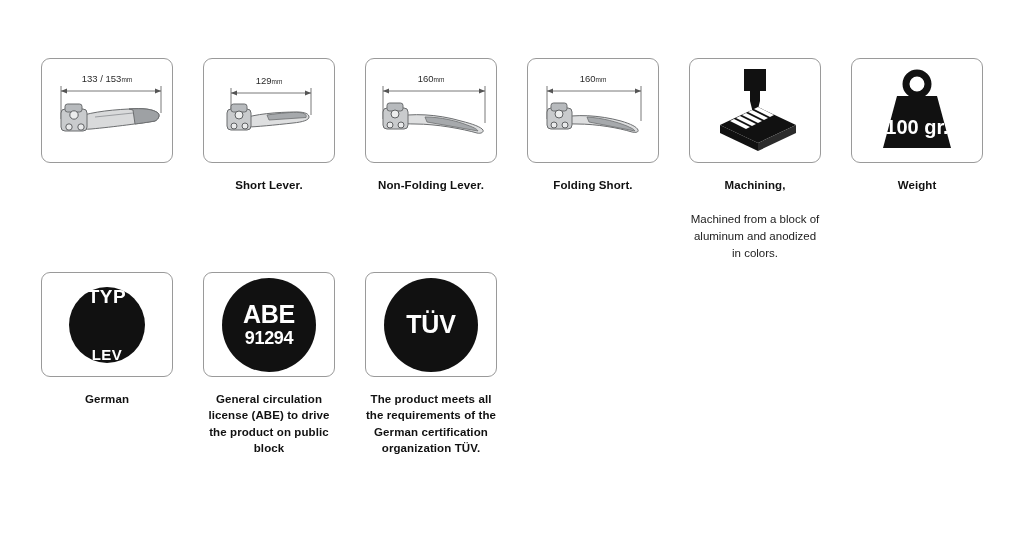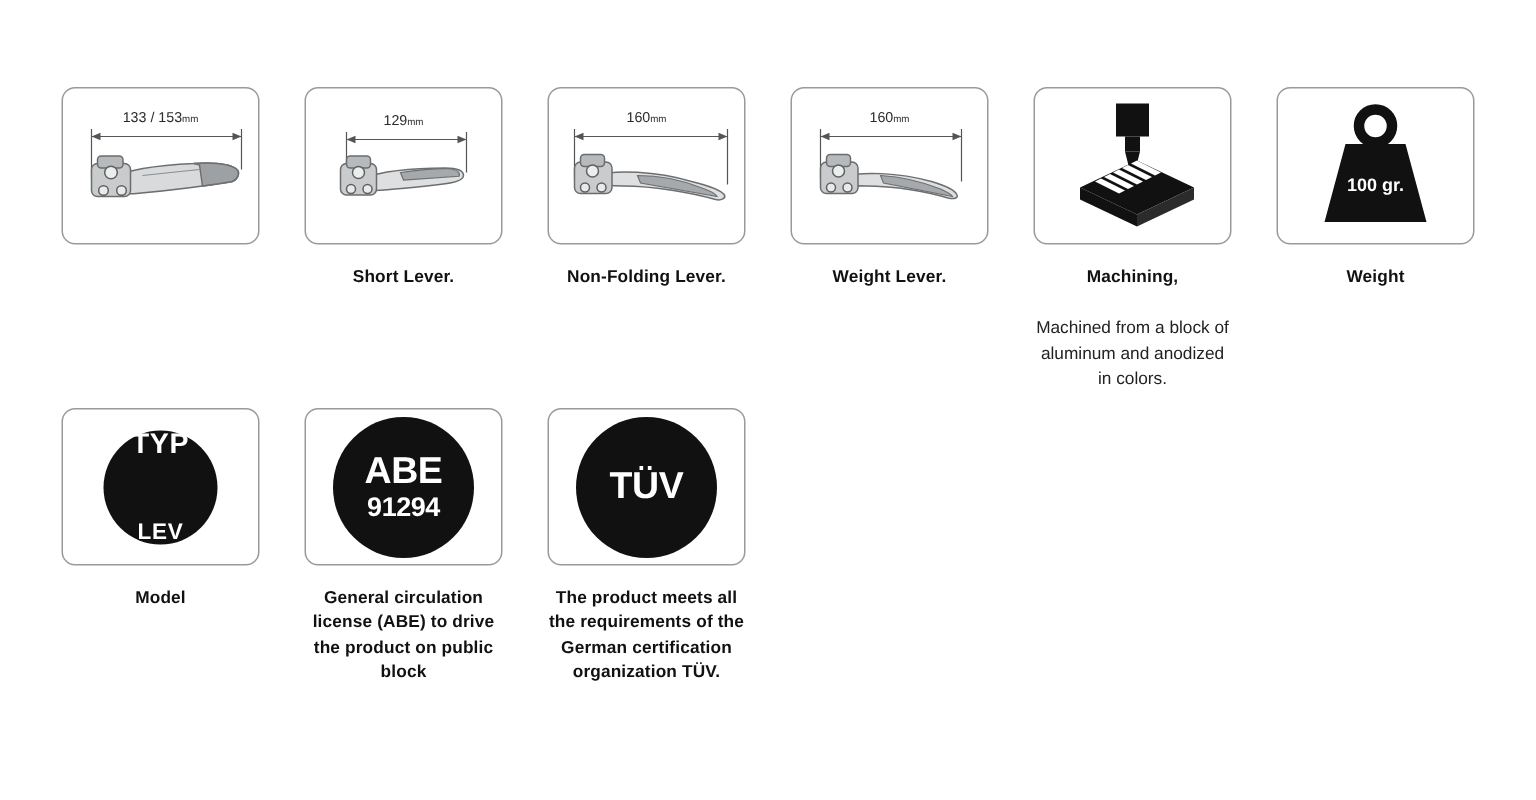--- a/index.html
+++ b/index.html
@@ -232,21 +232,21 @@
             <rect x="22" y="42" width="16" height="8" rx="2.5" fill="#b7babd" stroke="#6a6c6e" stroke-width="1"></rect>
             <circle cx="25" cy="64" r="3" fill="#e9eaeb" stroke="#5f6163" stroke-width="1"></circle>
             <circle cx="36" cy="64" r="3" fill="#e9eaeb" stroke="#5f6163" stroke-width="1"></circle>
             <circle cx="30" cy="53" r="4" fill="#eceded" stroke="#5f6163" stroke-width="1"></circle>
           </g>
         </svg>
         <div style="position:absolute; left:0; top:14px; width:100%; text-align:center; font-size:9.5px; color:#2b2b2b;">
           <span>160</span><span style="font-size:6.5px;">mm</span>
         </div>
       </div>
-      <div class="caption">Weight Lever.</div>
+      <div class="caption">Folding Short.</div>
     </div>
 
     <div class="cell">
       <div class="tile">
         <svg width="110" height="96" viewBox="0 0 110 96">
 
           <rect x="44" y="6" width="22" height="22" fill="#111"></rect>
           <rect x="50" y="28" width="10" height="10" fill="#111"></rect>
           <polygon points="50,38 60,38 57,50 53,50" fill="#111"></polygon>
 
@@ -266,38 +266,38 @@
       <div class="subcaption">Machined from a block of aluminum and anodized in colors.</div>
     </div>
 
     <div class="cell">
       <div class="tile">
         <div class="weight-wrap">
           <svg width="100" height="86" viewBox="0 0 100 86">
             <circle cx="50" cy="16" r="11" fill="none" stroke="#111" stroke-width="7"></circle>
             <path d="M30 28 L70 28 L84 80 L16 80 Z" fill="#111"></path>
           </svg>
-          <div style="position:absolute; left:0; top:48px; width:100%; text-align:center; color:#ffffff; font-size:12px; font-weight:bold;">100 gr.</div>
+          <div style="position:absolute; left:0; top:48px; width:100%; text-align:center; color:#ffffff; font-size:20px; font-weight:bold;">100 gr.</div>
         </div>
       </div>
       <div class="caption">Weight</div>
     </div>
 
   </div>
 
   <div class="row row-2">
 
     <div class="cell">
       <div class="tile">
         <div class="badge-circle badge-typ">
           <div class="t1">TYP</div>
           <div class="t2">LEV</div>
         </div>
       </div>
-      <div class="caption">Model</div>
+      <div class="caption">German</div>
     </div>
 
     <div class="cell">
       <div class="tile">
         <div class="badge-circle badge-abe">
           <div class="t1">ABE</div>
           <div class="t2">91294</div>
         </div>
       </div>
       <div class="caption">General circulation license (ABE) to drive the product on public block</div>

